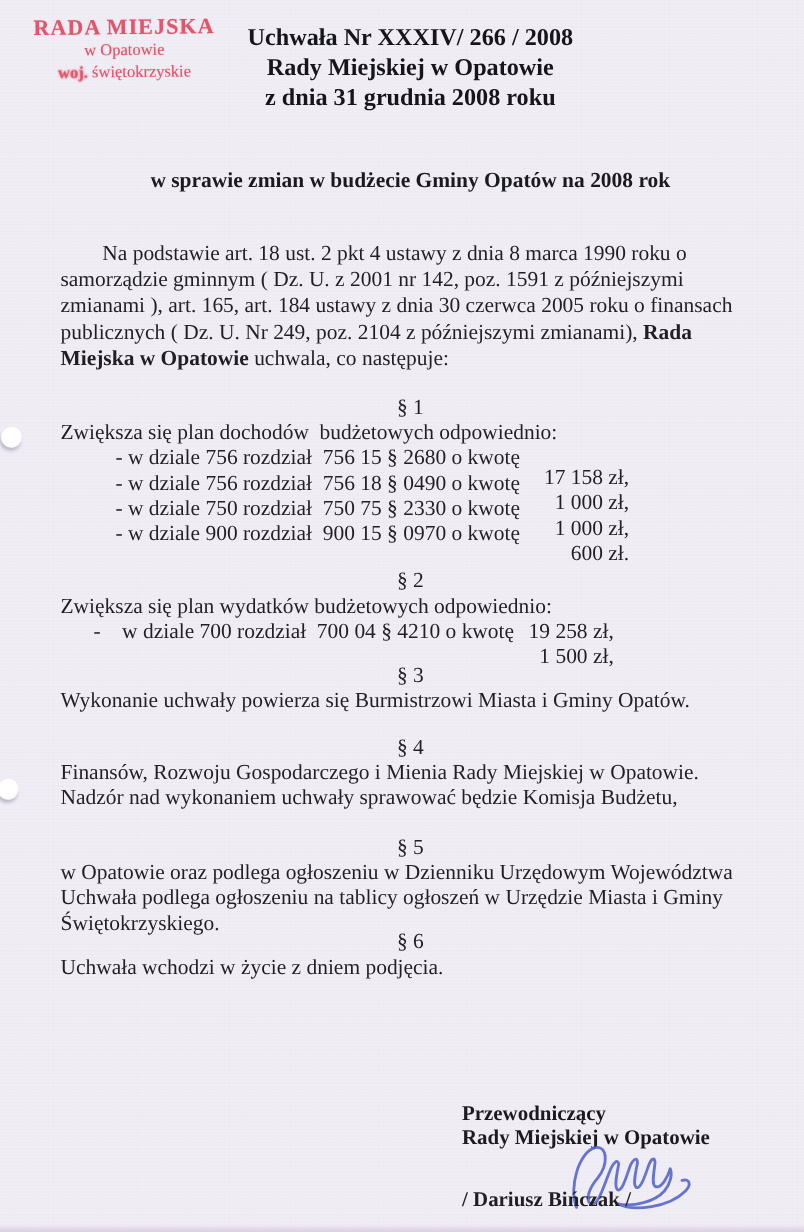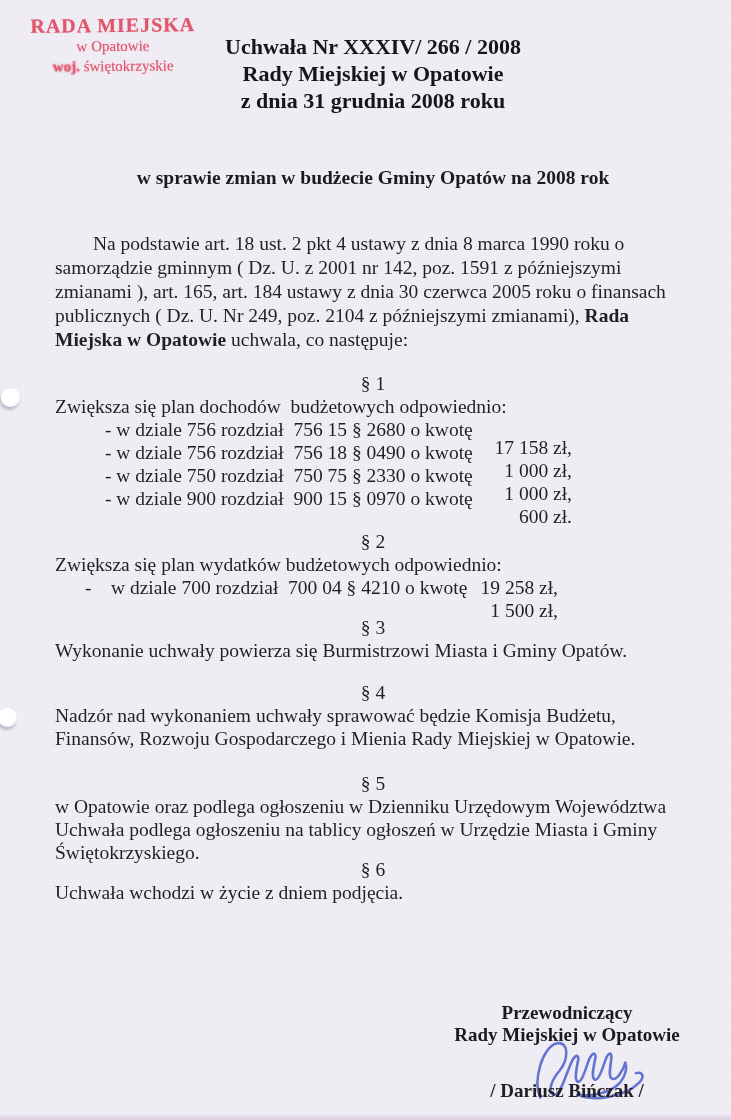--- a/index.html
+++ b/index.html
@@ -18,21 +18,21 @@
       repeating-linear-gradient(90deg, rgba(180,200,230,.04) 0 1px, rgba(255,255,255,0) 1px 4px),
       #f0edf5;
   }
   .flow{
     position:relative;
     padding:20px 40px 0 55px;
     font-size:19.5px;
     line-height:24px;
   }
   
-  .title-block{text-align:center;font-weight:bold;font-size:22px;line-height:27px;color:#161519;margin-top:13px;}
+  .title-block{text-align:center;font-weight:bold;font-size:22px;line-height:27px;color:#161519;}
   .subject{text-align:center;font-weight:bold;margin-top:52px;line-height:24px;color:#1b1a1f;}
   
   .preamble{margin-top:42px;text-indent:38px;}
   
   .section-heading{text-align:center;line-height:23px;}
   .section{line-height:23px;}
   .intro{white-space:pre;}
   .rows{position:relative;width:517px;}
   .row{position:relative;white-space:pre;}
   .s1 .row{padding-left:50px;}
@@ -52,21 +52,21 @@
     text-align:center;color:#e1495f;
     transform:rotate(-.6deg);
     text-shadow:0 0 1px rgba(225,73,95,.55);
     opacity:.92;
   }
   .stamp .l1{font-size:20px;font-weight:bold;letter-spacing:1px;line-height:24px;}
   .stamp .l2{font-size:15px;line-height:19px;}
   .stamp .l3{font-size:15px;line-height:20px;}
   .stamp .smudge{font-weight:bold;filter:blur(.4px);text-shadow:0 0 2px rgba(214,40,70,.9);}
   
-  .sig-block{position:absolute;left:436px;top:1002px;width:262px;text-align:center;}
+  .sig-block{position:absolute;left:420px;top:1002px;width:262px;}
   .sig-block .role{font-weight:bold;font-size:19px;line-height:22px;color:#1b1a1f;}
   .sig-ink{position:absolute;left:92px;top:36px;width:118px;height:66px;pointer-events:none;}
   .sig-name{position:absolute;left:0;top:78px;width:100%;font-weight:bold;font-size:19px;}
   
   .hole{
     position:absolute;width:19px;height:19px;border-radius:50%;
     background:radial-gradient(circle at 45% 40%, #ffffff 55%, #f4f1f7 75%, #ece8f0 100%);
     box-shadow:-1px 3px 3px rgba(130,125,140,.45);
   }
   .hole-1{left:1px;top:388px;}
@@ -123,22 +123,22 @@
       </div>
     </div>
 
     <div class="section s3">
       <div class="section-heading">§ 3</div>
       <div>Wykonanie uchwały powierza się Burmistrzowi Miasta i Gminy Opatów.</div>
     </div>
 
     <div class="section s4">
       <div class="section-heading">§ 4</div>
+      <div>Finansów, Rozwoju Gospodarczego i Mienia Rady Miejskiej w Opatowie.</div>
       <div>Nadzór nad wykonaniem uchwały sprawować będzie Komisja Budżetu,</div>
-      <div>Finansów, Rozwoju Gospodarczego i Mienia Rady Miejskiej w Opatowie.</div>
     </div>
 
     <div class="section s5">
       <div class="section-heading">§ 5</div>
       <div>w Opatowie oraz podlega ogłoszeniu w Dzienniku Urzędowym Województwa</div>
       <div>Uchwała podlega ogłoszeniu na tablicy ogłoszeń w Urzędzie Miasta i Gminy</div>
       <div>Świętokrzyskiego.</div>
     </div>
 
     <div class="section s6">

